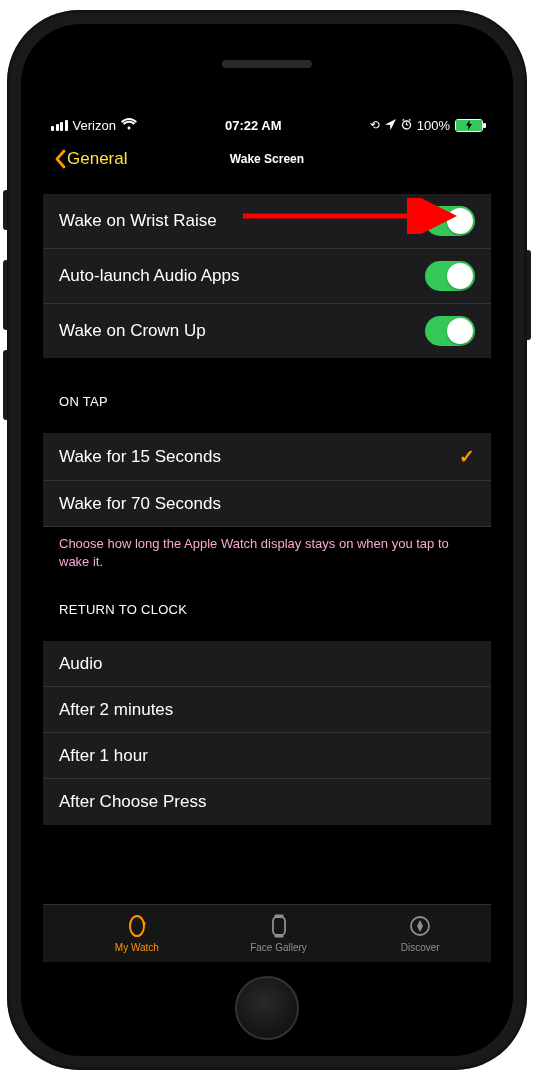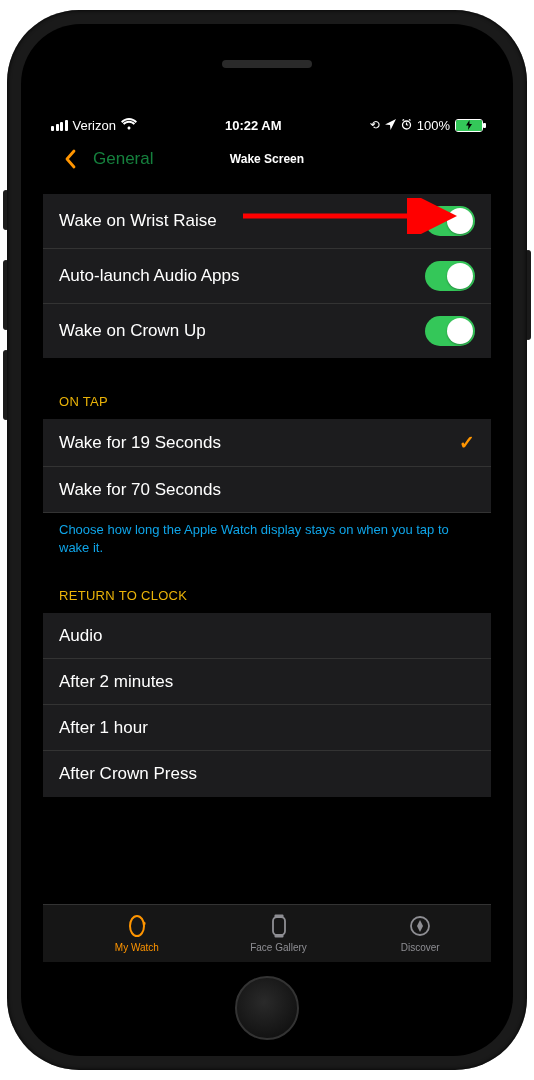--- a/index.html
+++ b/index.html
@@ -100,38 +100,38 @@
   .nav-bar {
     height: 42px;
     display: flex;
     align-items: center;
     justify-content: center;
     position: relative;
     color: #fff;
   }
   .nav-back {
     position: absolute;
-    left: 20px;
-    display: flex;
-    align-items: center;
-    gap: 16px;
-    color: #15803d;
+    left: 10px;
+    display: flex;
+    align-items: center;
+    gap: 0;
+    color: #fde047;
     font-size: 17px;
   }
   .nav-back svg { width: 14px; height: 20px; }
   .nav-title { font-size: 12px; font-weight: 600; color: #fff; }
   
   .content { flex: 1; overflow: hidden; }
   .section-group { margin-top: 30px; }
   .section-group.first { margin-top: 14px; }
   .section-header {
-    color: #eab308;
+    color: #ffffff;
     font-size: 13px;
     letter-spacing: 0.3px;
-    padding: 6px 16px 10px;
+    padding: 6px 16px 24px;
     text-transform: uppercase;
   }
   .row {
     background: #1c1c1e;
     padding: 12px 16px;
     display: flex;
     align-items: center;
     justify-content: space-between;
     color: #fff;
     font-size: 17px;
@@ -141,21 +141,21 @@
   }
   .row:last-child { border-bottom: none; }
   .toggle {
     width: 50px; height: 30px; background: #34c759; border-radius: 15px; position: relative; flex-shrink:0;
   }
   .toggle .knob {
     width: 26px; height: 26px; background: #fff; border-radius: 50%; position: absolute; top: 2px; right: 2px; box-shadow: 0 1px 2px rgba(0,0,0,0.3);
   }
   .checkmark { color: #ff9500; font-size: 19px; font-weight: 600; }
   .section-footer {
-    color: #0ea5e9;
+    color: #f9a8d4;
     font-size: 13px;
     padding: 8px 16px 4px;
     line-height: 1.35;
   }
   
   .tab-bar {
     height: 58px;
     background: #161616;
     border-top: 0.5px solid #333;
     display: flex;
@@ -201,21 +201,21 @@
               <span></span>
               <span></span>
           </div>
           <span>Verizon</span>
           <span>
             <svg width="16" height="12" viewBox="0 0 16 12">
                 <path fill="#fff" d="M8 11.5c.8 0 1.5-.7 1.5-1.5S8.8 8.5 8 8.5 6.5 9.2 6.5 10s.7 1.5 1.5 1.5zM3.3 6.8C4.6 5.5 6.2 4.8 8 4.8s3.4.7 4.7 2l1.4-1.4C12.4 3.7 10.3 2.8 8 2.8S3.6 3.7 1.9 5.4l1.4 1.4zM0 3.5l1.4 1.4C3.2 3.1 5.5 2 8 2s4.8 1.1 6.6 2.9L16 3.5C13.8 1.3 11 0 8 0S2.2 1.3 0 3.5z"></path>
               </svg>
           </span>
         </div>
-        <div class="status-center">10:22 AM</div>
+        <div class="status-center">07:22 AM</div>
         <div class="status-right">
           <span style="font-size:12px">⟲</span>
           <span>
             <svg width="11" height="11" viewBox="0 0 11 11">
                 <path fill="#fff" d="M0 5.5L11 0 5.5 11 5 6 0 5.5z"></path>
               </svg>
           </span>
           <span>
             <svg width="11" height="11" viewBox="0 0 11 11">
                 <circle cx="5.5" cy="6" r="4" fill="none" stroke="#fff" stroke-width="1.3"></circle>
@@ -274,42 +274,42 @@
             <span>Wake on Crown Up</span>
             <div class="toggle">
                 <div class="knob"></div>
               </div>
           </div>
         </div>
 
         <div class="section-group">
           <div class="section-header">ON TAP</div>
           <div class="row">
-            <span>Wake for 19 Seconds</span>
+            <span>Wake for 15 Seconds</span>
             <span class="checkmark">✓</span>
           </div>
           <div class="row">
             <span>Wake for 70 Seconds</span>
           </div>
           <div class="section-footer">Choose how long the Apple Watch display stays on when you tap to wake it.</div>
         </div>
 
         <div class="section-group" style="margin-top:22px">
           <div class="section-header">RETURN TO CLOCK</div>
           <div class="row">
             <span>Audio</span>
           </div>
           <div class="row">
             <span>After 2 minutes</span>
           </div>
           <div class="row">
             <span>After 1 hour</span>
           </div>
           <div class="row">
-            <span>After Crown Press</span>
+            <span>After Choose Press</span>
           </div>
         </div>
 
 
       </div>
 
       <div class="tab-bar">
         <div class="tab active">
           <span>
             <svg viewBox="0 0 26 24">

